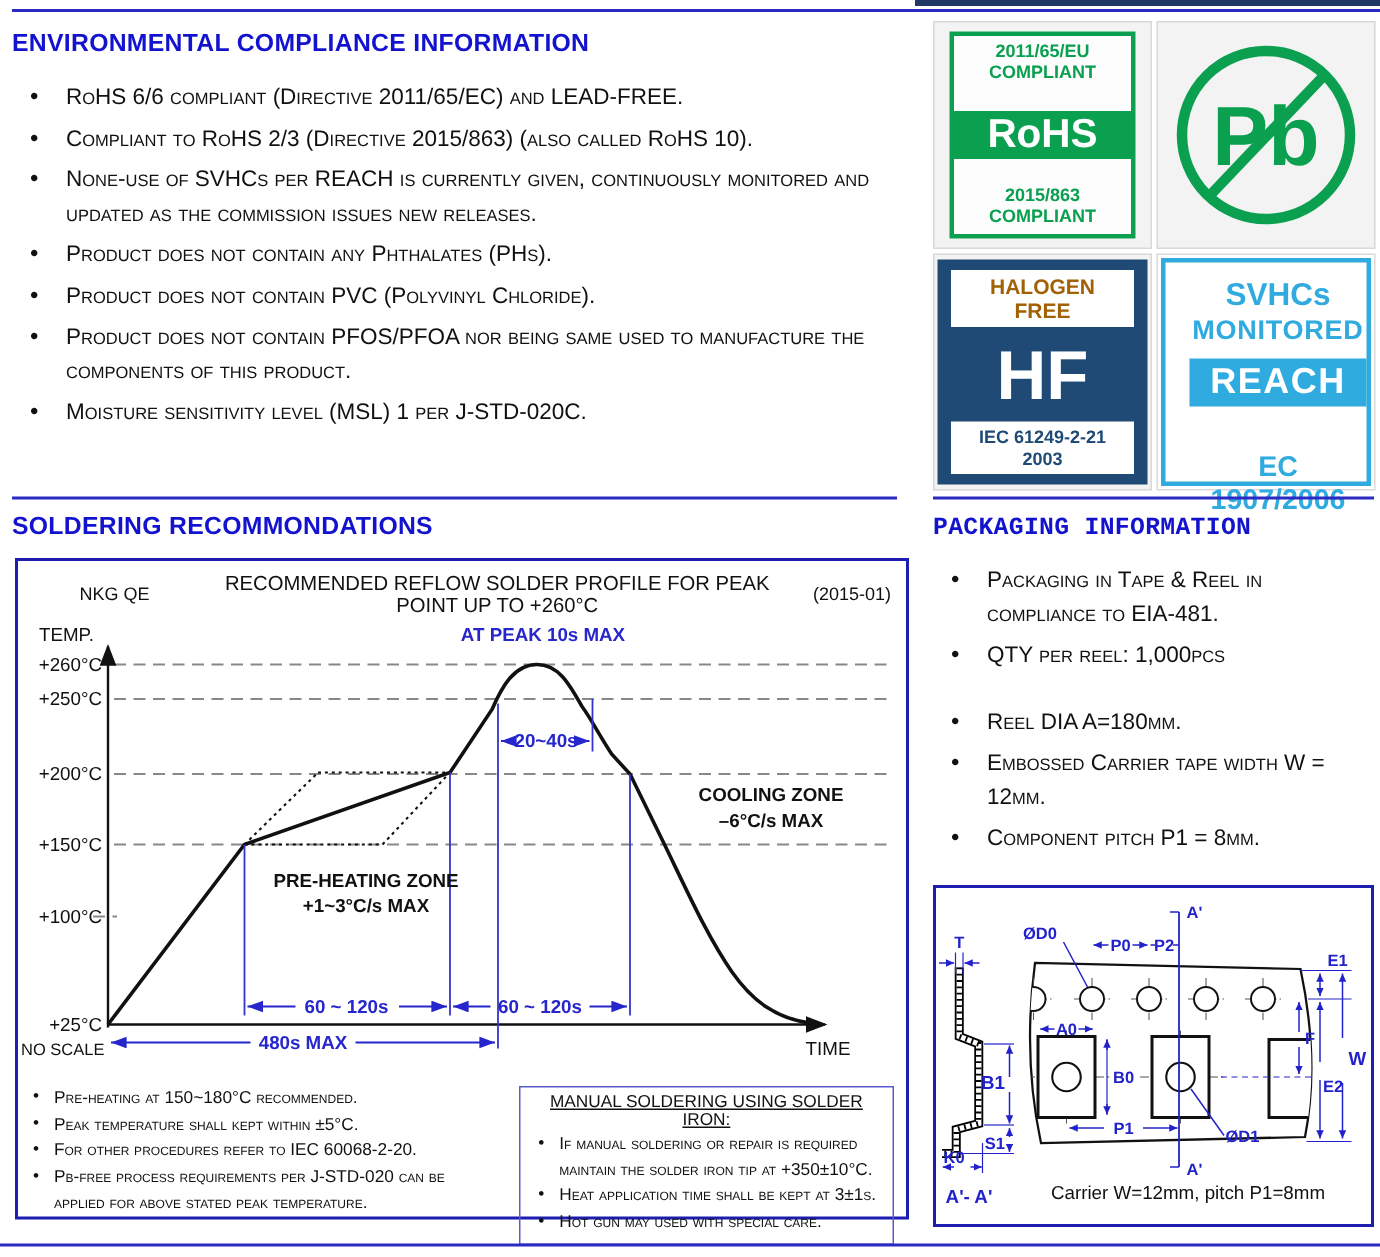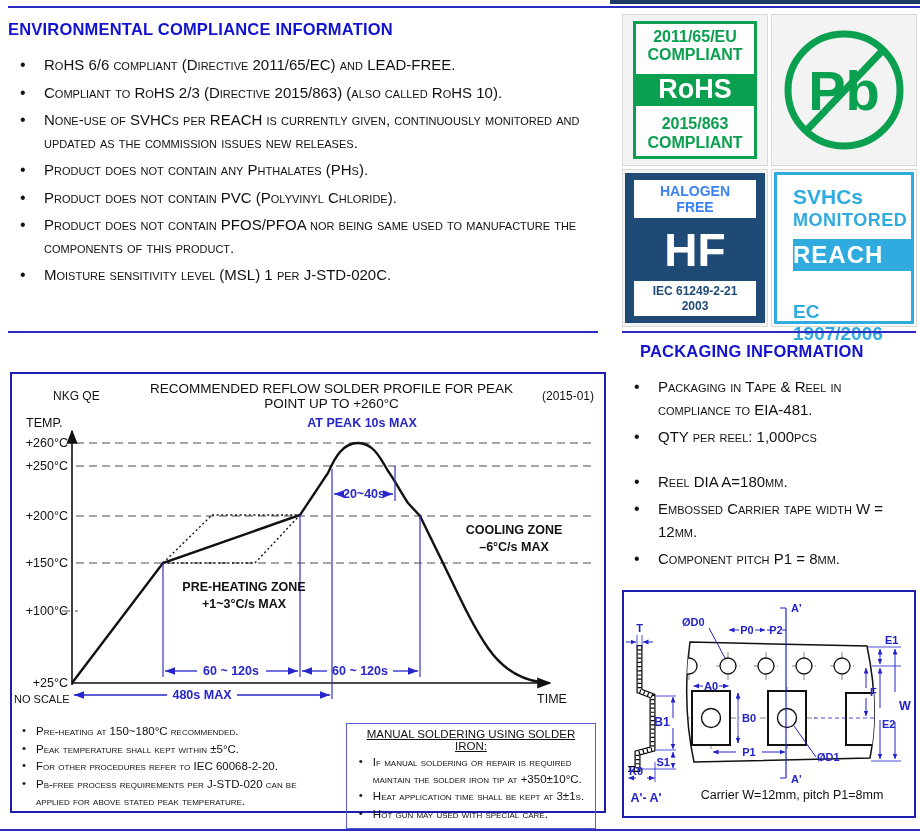--- a/index.html
+++ b/index.html
@@ -16,29 +16,29 @@
   .pkg-list li{padding-left:30px;margin-bottom:6px;}
   .pkg-list li::before{left:6px;}
   .gap-top{margin-top:22px;}
   
   .badges{position:absolute;left:622px;top:14px;width:296px;display:grid;
           grid-template-columns:146px 146px;grid-template-rows:152px 158px;gap:3px;}
   .bcell{position:relative;background:#f3f3f3;border:1px solid #d9d9d9;box-sizing:border-box;
          display:flex;align-items:center;justify-content:center;}
   .rohs-box{width:118px;height:132px;border:3px solid #0aa04f;background:#fdfdfd;
             display:flex;flex-direction:column;justify-content:space-between;text-align:center;}
-  .rohs-top,.rohs-bot{color:#0aa04f;font-weight:bold;font-size:16px;line-height:1.15;padding:4px 0;}
+  .rohs-top,.rohs-bot{color:#0aa04f;font-weight:bold;font-size:12px;line-height:1.15;padding:4px 0;}
   .rohs-mid{background:#0aa04f;color:#fff;font-weight:bold;font-size:27px;line-height:1.1;padding:1px 0;}
   .hf-box{width:140px;height:150px;background:#1f4a75;display:flex;flex-direction:column;
           justify-content:space-between;text-align:center;padding:7px 9px;box-sizing:border-box;}
-  .hf-top{background:#fff;color:#3b82f6;font-weight:bold;font-size:14px;line-height:1.15;padding:3px 0;}
+  .hf-top{background:#fff;color:#a16207;font-weight:bold;font-size:14px;line-height:1.15;padding:3px 0;}
   .hf-mid{color:#fff;font-weight:bold;font-size:46px;line-height:1;}
   .hf-bot{background:#fff;color:#1f4a75;font-weight:bold;font-size:12px;line-height:1.2;padding:3px 0;}
   .reach-box{width:140px;height:152px;background:#fff;border:3px solid #2fabdf;box-sizing:border-box;
-             display:flex;flex-direction:column;text-align:left;padding-left:16px;}
+             display:flex;flex-direction:column;text-align:center;padding-left:16px;}
   .reach-svhc{color:#2fabdf;font-weight:bold;font-size:21px;margin-top:10px;}
   .reach-mon{color:#2fabdf;font-weight:bold;font-size:18px;letter-spacing:.5px;margin-top:1px;}
   .reach-band{background:#2fabdf;color:#fff;font-weight:bold;font-size:24px;letter-spacing:1px;
               margin-top:8px;padding:2px 0;}
   .reach-ec{color:#2fabdf;font-weight:bold;font-size:19px;margin-top:30px;}
   
   .chart-box{position:absolute;left:10px;top:372px;width:596px;height:441px;border:2px solid #1d1db0;
              box-sizing:border-box;background:#fff;}
   .chart-header{display:flex;align-items:center;padding:7px 10px 0 10px;margin-left:31px;}
   .ch-left{width:80px;font-size:12px;}
@@ -123,21 +123,22 @@
         <div class="reach-mon">MONITORED</div>
         <div class="reach-band">REACH</div>
         <div class="reach-ec">EC 1907/2006</div>
       </div>
     </div>
   </div>
 
   <div class="rule" style="left:8px;top:331px;width:590px;height:2px;"></div>
   <div class="rule" style="left:622px;top:331px;width:294px;height:2px;"></div>
 
-  <div class="hd" style="left:640px;top:342px;">PACKAGING INFORMATION</div>
+  <div class="hd" style="left:8px;top:342px;">SOLDERING RECOMMONDATIONS</div>
+  <div class="hd" style="left:622px;top:342px;font-family:Liberation Mono, monospace;">PACKAGING INFORMATION</div>
 
   <div class="chart-box">
     <div class="chart-header">
       <div class="ch-left">NKG QE</div>
       <div class="ch-title">RECOMMENDED REFLOW SOLDER PROFILE FOR PEAK POINT UP TO +260°C</div>
       <div class="ch-right">(2015-01)</div>
     </div>
 
     <svg width="592" height="304" viewBox="0 0 592 304">
       <defs>

